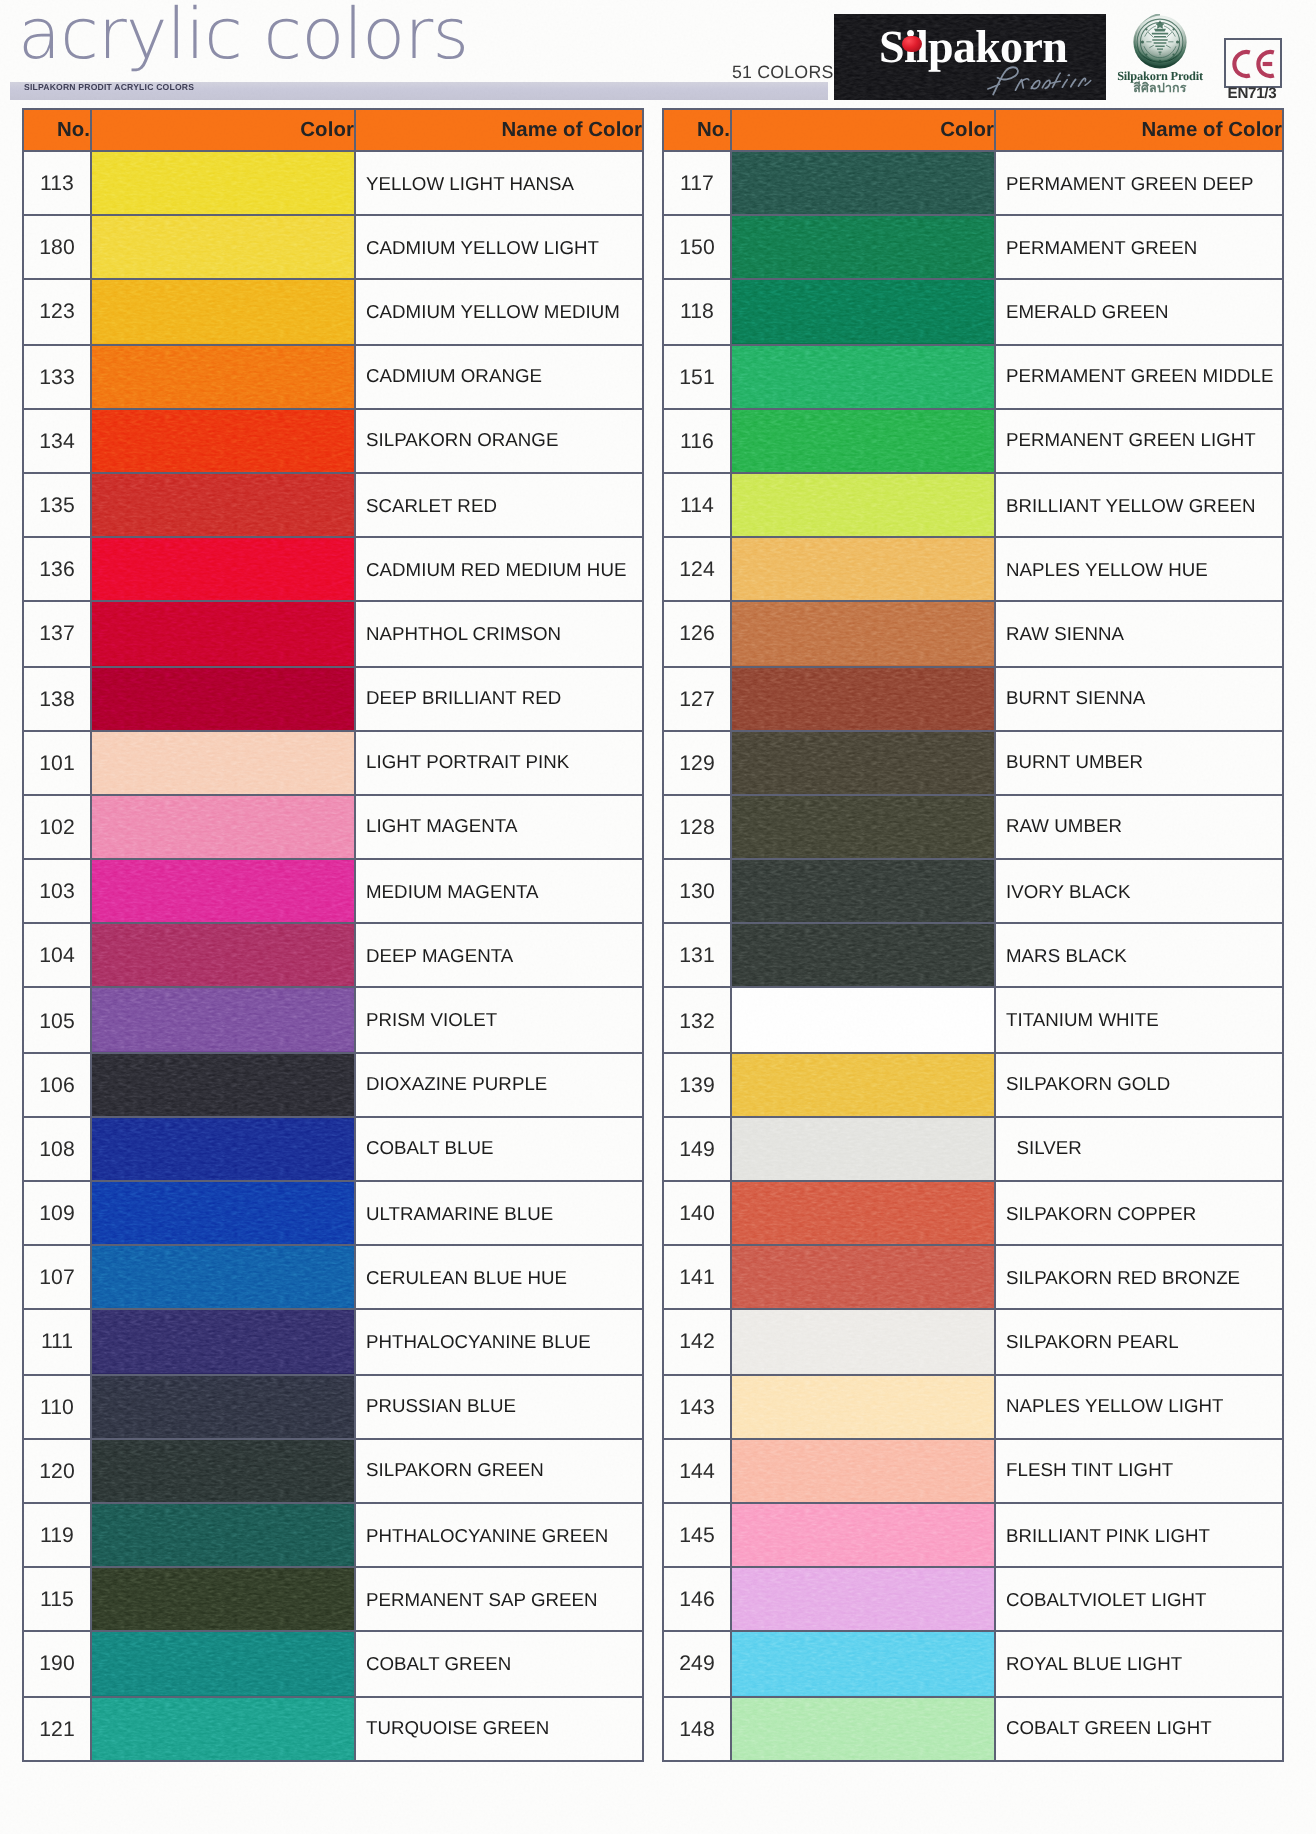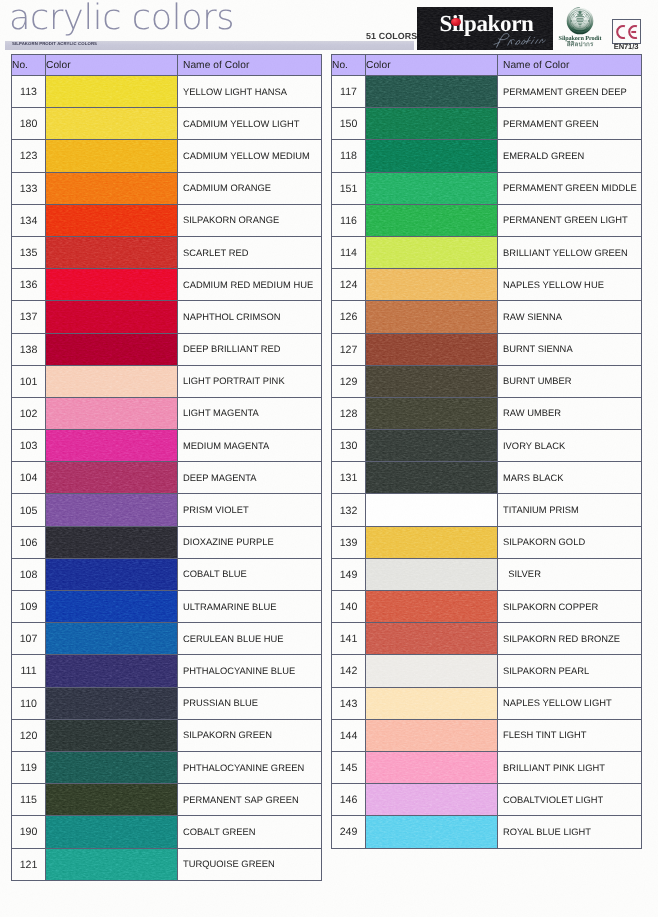--- a/index.html
+++ b/index.html
@@ -32,21 +32,21 @@
   .subbar span{
     position:absolute;left:7px;top:0.8px;
     font-family:"Liberation Sans", sans-serif;
     font-size:4.3px;font-weight:700;letter-spacing:0.1px;
     color:#3e3e56;
     line-height:5px;
     white-space:nowrap;
   }
   .colorcount{
     position:absolute;left:366px;top:30.5px;
-    font-size:8.9px;letter-spacing:0.1px;font-weight:700;
+    font-size:8.9px;letter-spacing:0.1px;font-weight:400;
     color:#3a3a3a;white-space:nowrap;
   }
 
   
   .logobox{
     position:absolute;left:417px;top:7px;width:136px;height:43px;
     background:#0c0c10;
     overflow:hidden;
   }
   .logobox .noise{position:absolute;left:0;top:0;width:136px;height:43px;opacity:.16;}
@@ -99,23 +99,23 @@
   }
 
   
   .tbl{position:absolute;border-collapse:collapse;table-layout:fixed;}
   .tbl td,.tbl th{
     border:1px solid #5d6175;
     padding:0;margin:0;
   }
   .tbl th{
     height:19px;
-    text-align:left;
-    background:#c4b5fd;
-    font-weight:400;
+    text-align:right;
+    background:#f97316;
+    font-weight:700;
     font-size:10.2px;
     color:#242424;
     letter-spacing:0.05px;
     vertical-align:middle;
   }
   .tbl td{height:30.2px;}
   .c-no{width:33px;text-align:center;font-size:10.6px;color:#2b2b2b;padding-top:1px !important;vertical-align:middle;}
   .c-sw{width:131px;padding:0;}
   .c-nm{width:138px;text-align:left;font-size:9.35px;color:#1c1c1c;padding-left:5px !important;letter-spacing:0.02px;}
   .swatch{width:100%;height:100%;position:relative;}
@@ -675,21 +675,21 @@
         </tr>
         <tr>
           <td class="c-no">132</td>
           <td class="c-sw">
             <div class="swatch" style="background:#ffffff">
               <svg>
                 <rect width="100%" height="100%" filter="url(#canvasTex)"></rect>
               </svg>
             </div>
           </td>
-          <td class="c-nm">TITANIUM PRISM</td>
+          <td class="c-nm">TITANIUM WHITE</td>
         </tr>
         <tr>
           <td class="c-no">139</td>
           <td class="c-sw">
             <div class="swatch" style="background:#edbf3c">
               <svg>
                 <rect width="100%" height="100%" filter="url(#canvasTex)"></rect>
               </svg>
             </div>
           </td>
@@ -786,20 +786,31 @@
         <tr>
           <td class="c-no">249</td>
           <td class="c-sw">
             <div class="swatch" style="background:#55cfee">
               <svg>
                 <rect width="100%" height="100%" filter="url(#canvasTex)"></rect>
               </svg>
             </div>
           </td>
           <td class="c-nm">ROYAL BLUE LIGHT</td>
+        </tr>
+        <tr>
+          <td class="c-no">148</td>
+          <td class="c-sw">
+            <div class="swatch" style="background:#aee8ae">
+              <svg>
+                <rect width="100%" height="100%" filter="url(#canvasTex)"></rect>
+              </svg>
+            </div>
+          </td>
+          <td class="c-nm">COBALT GREEN LIGHT</td>
         </tr>
       </tbody>
     </table>
 
   <svg class="pagenoise">
     <rect width="100%" height="100%" filter="url(#paperTex)"></rect>
   </svg>
 </div>
 
 </body></html>

